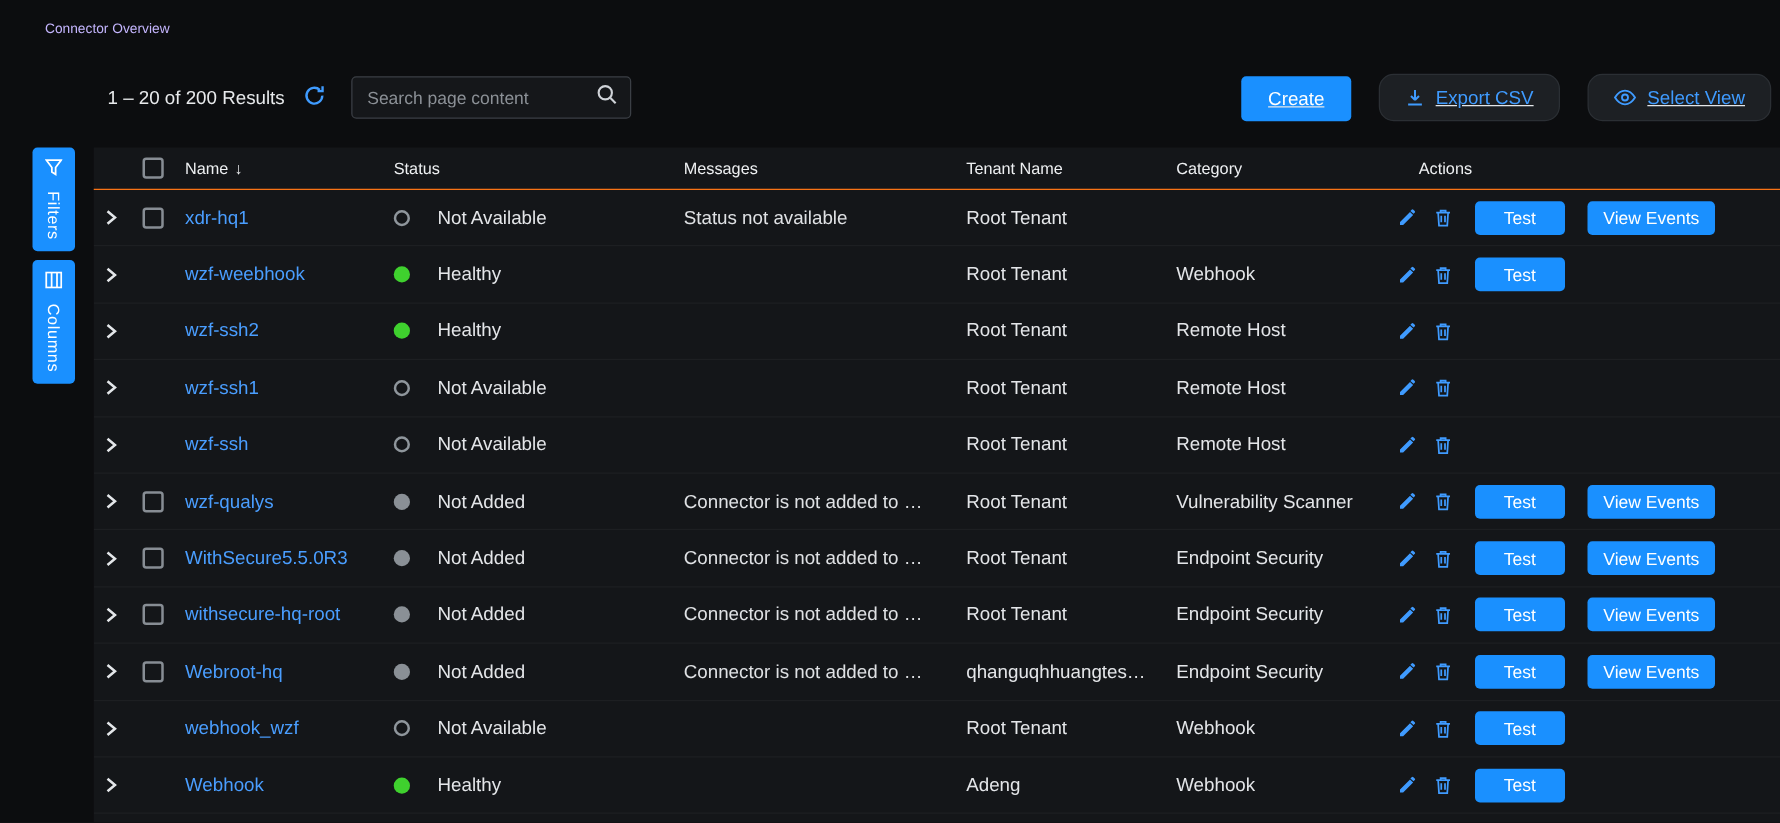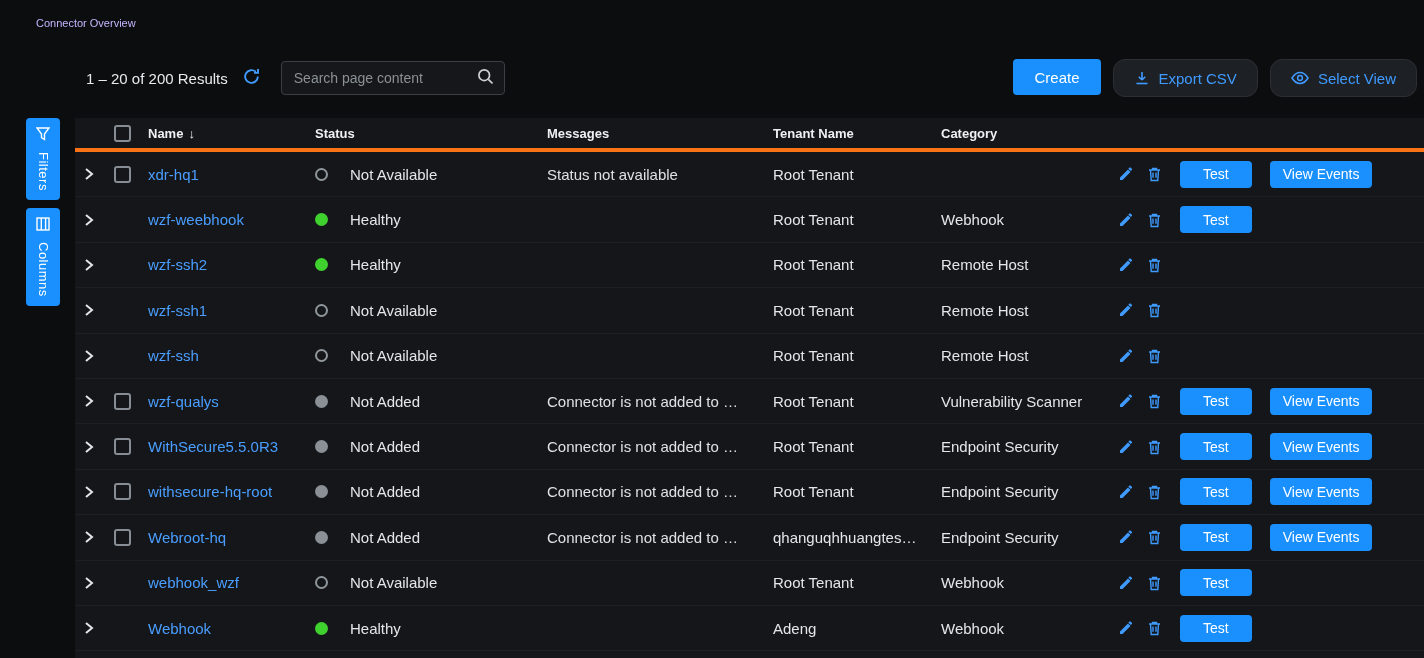--- a/index.html
+++ b/index.html
@@ -29,21 +29,21 @@
     background:#15171a; border:1px solid #3b3f45; border-radius:4px;
     display:flex; align-items:center; padding:0 10px 0 12px;
   }
   .search-box input {
     flex:1; background:transparent; border:none; outline:none;
     color:#e8eaec; font-size:14px; font-family:"Liberation Sans", sans-serif;
   }
   .search-box input::placeholder { color:#8b9096; }
   .toolbar-right {
     margin-left:auto; margin-right:7px;
-    display:flex; align-items:flex-start; gap:12px;
+    display:flex; align-items:flex-end; gap:22px;text-decoration:underline;
   }
   .btn { border:none; cursor:pointer; font-family:"Liberation Sans", sans-serif; }
   .btn-primary {
     background:#1a90ff; color:#fff; font-size:15px;
     height:36px; padding:0 21px; border-radius:4px;
   }
   .btn-dark {
     background:#1d2024; color:#3f9bff; font-size:15px;
     height:38px; padding:0 20px; border-radius:12px;
     border:1px solid #2b2f34;
@@ -63,22 +63,22 @@
   .table-wrap {
     position:absolute; top:118px; left:75px; right:0; bottom:0;
     background:#141619;
   }
   .thead, .trow {
     display:grid;
     grid-template-columns:28px 38px 165px 234px 226px 168px 176px 1fr;
     align-items:center;
   }
   .thead {
-    height:34px; border-bottom:4px solid #f97316;
-    font-size:13px; font-weight:bold; color:#eef0f2;
+    height:34px; border-bottom:1px solid #f97316;
+    font-size:13px; font-weight:normal; color:#eef0f2;
   }
   .th { padding-left:7px; display:flex; align-items:center; gap:5px; }
   .th-actions { padding-left:25px; }
   .sort-arrow { font-size:13px; color:#f0f2f4; }
   .trow {
     height:45.4px;
     border-bottom:1px solid rgba(255,255,255,0.04);
     font-size:15px;
   }
   .cell { padding-left:7px; white-space:nowrap; overflow:hidden; text-overflow:ellipsis; }
@@ -179,20 +179,21 @@
       <span class="checkbox"></span>
     </div>
     <div class="th">
       <span>Name</span>
       <span class="sort-arrow">↓</span>
     </div>
     <div class="th" style="padding-left:9px;">Status</div>
     <div class="th">Messages</div>
     <div class="th">Tenant Name</div>
     <div class="th">Category</div>
+    <div class="th th-actions">Actions</div>
   </div>
   <div>
   <div class="trow">
     <div class="cell c-center">
       <span class="chev">
         <svg width="10" height="14" viewBox="0 0 10 14">
               <polyline points="2,2 8,7 2,12" fill="none" stroke="#e3e6e9" stroke-width="2"></polyline>
             </svg>
       </span>
     </div>

